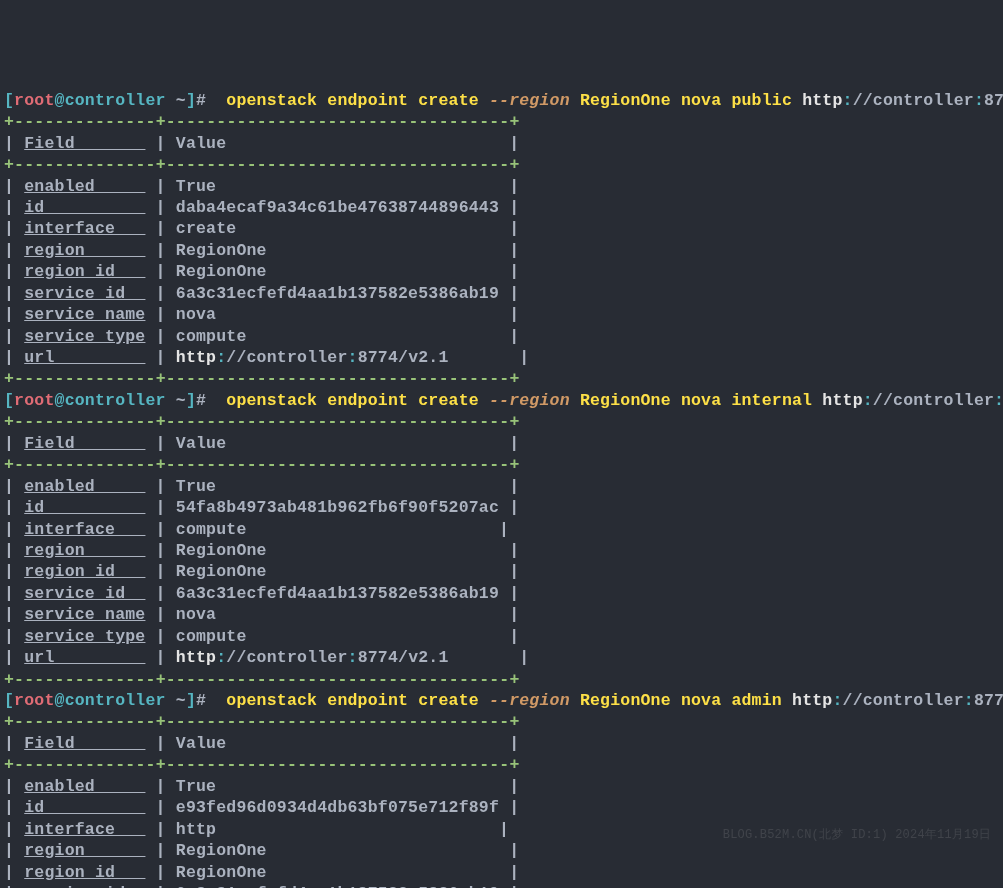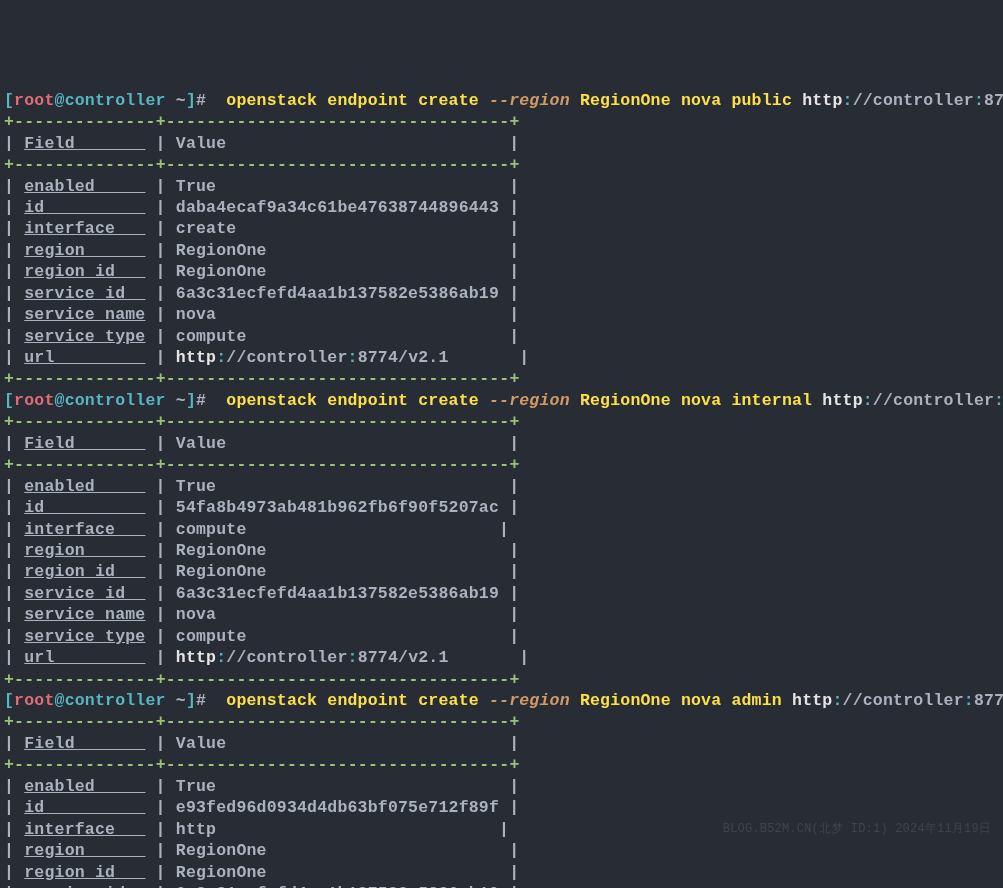--- a/index.html
+++ b/index.html
@@ -24,21 +24,21 @@
     .url-proto { color: #e5e5e5; }
     .url { color: #abb2bf; }
     .colon-url { color: #56b6c2; }
     .border-plus { color: #98c379; }
     .border-dash { color: #98c379; }
     .border-pipe { color: #abb2bf; }
     .field-name { color: #abb2bf; text-decoration: underline; }
     .value-text { color: #abb2bf; margin-top: 24px; }
     .watermark {
       position: fixed;
-      bottom: 50px;
+      bottom: 44px;
       right: 12px;
       color: rgba(200,200,200,0.15);
       font-size: 12px;
       font-weight: normal;
     }
   </style>
 </head>
 <body>
 
 

